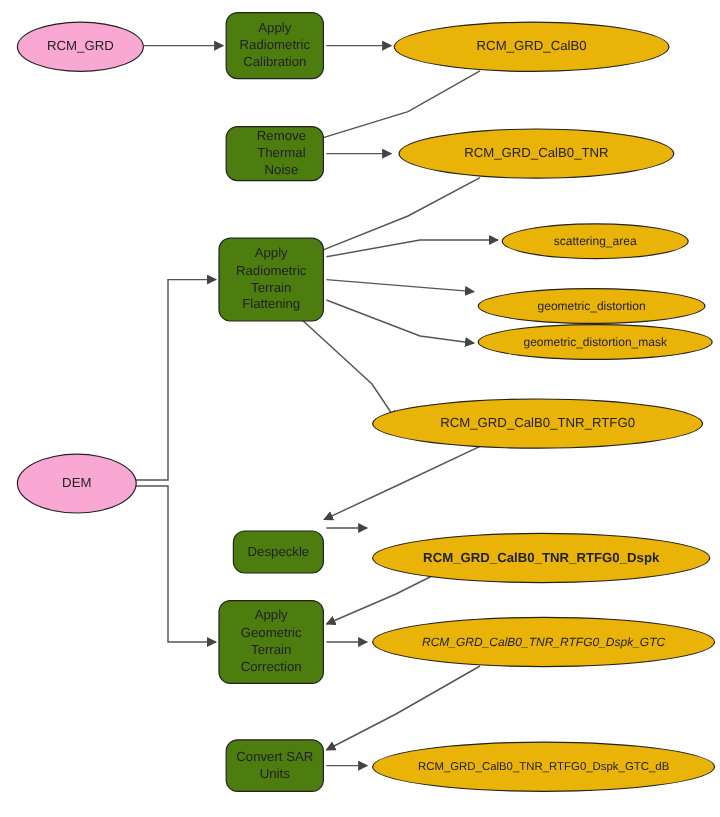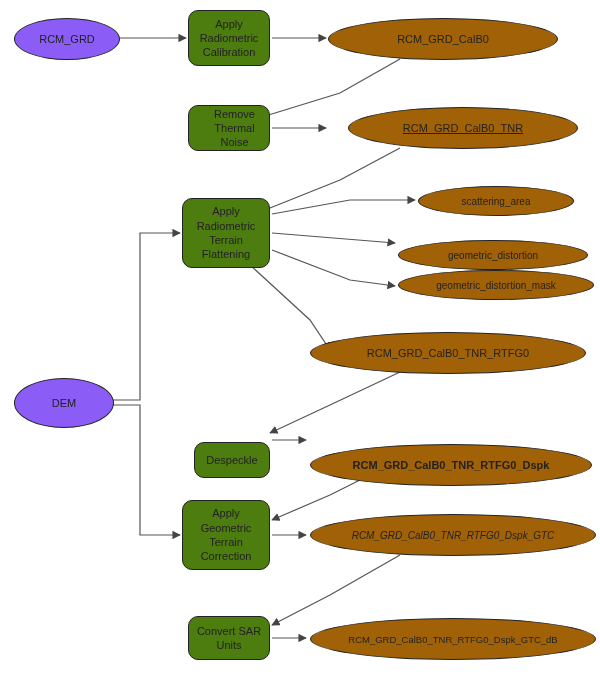--- a/index.html
+++ b/index.html
@@ -26,24 +26,24 @@
     align-items: center;
     justify-content: center;
     text-align: center;
     box-sizing: border-box;
   }
   .ellipse {
     border-radius: 50%;
     border: 1px solid #222;
   }
   .blue {
-    background: #8b5cf6;
+    background: #f9a8d4;
   }
   .green {
-    background: #a16207;
+    background: #eab308;
   }
   .step {
     background: #4d7c0f;
     border: 1px solid #222;
     border-radius: 10px;
     line-height: 1.3;
     padding: 4px;
   }
 </style>
 </head>
@@ -114,21 +114,21 @@
 <div class="node step" style="left:182px; top:500px; width:88px; height:70px; white-space:pre-line;">Apply
 Geometric
 Terrain
 Correction</div>
 
 <div class="node step" style="left:188px; top:616px; width:82px; height:44px; white-space:pre-line;">Convert SAR
 Units</div>
 
 <div class="node ellipse green" style="left:328px; top:18px; width:230px; height:42px;">RCM_GRD_CalB0</div>
 
-<div class="node ellipse green" style="left:348px; top:107px; width:230px; height:42px;text-decoration:underline;">RCM_GRD_CalB0_TNR</div>
+<div class="node ellipse green" style="left:332px; top:107px; width:230px; height:42px;">RCM_GRD_CalB0_TNR</div>
 
 <div class="node ellipse green" style="left:418px; top:186px; width:156px; height:30px; font-size:10px;">scattering_area</div>
 
 <div class="node ellipse green" style="left:398px; top:240px; width:190px; height:30px; font-size:10px;">geometric_distortion</div>
 
 <div class="node ellipse green" style="left:398px; top:270px; width:196px; height:30px; font-size:10px;">geometric_distortion_mask</div>
 
 <div class="node ellipse green" style="left:310px; top:332px; width:276px; height:42px;">RCM_GRD_CalB0_TNR_RTFG0</div>
 
 <div class="node ellipse green" style="left:310px; top:444px; width:282px; height:42px; font-size:11px;font-weight:bold;">RCM_GRD_CalB0_TNR_RTFG0_Dspk</div>

